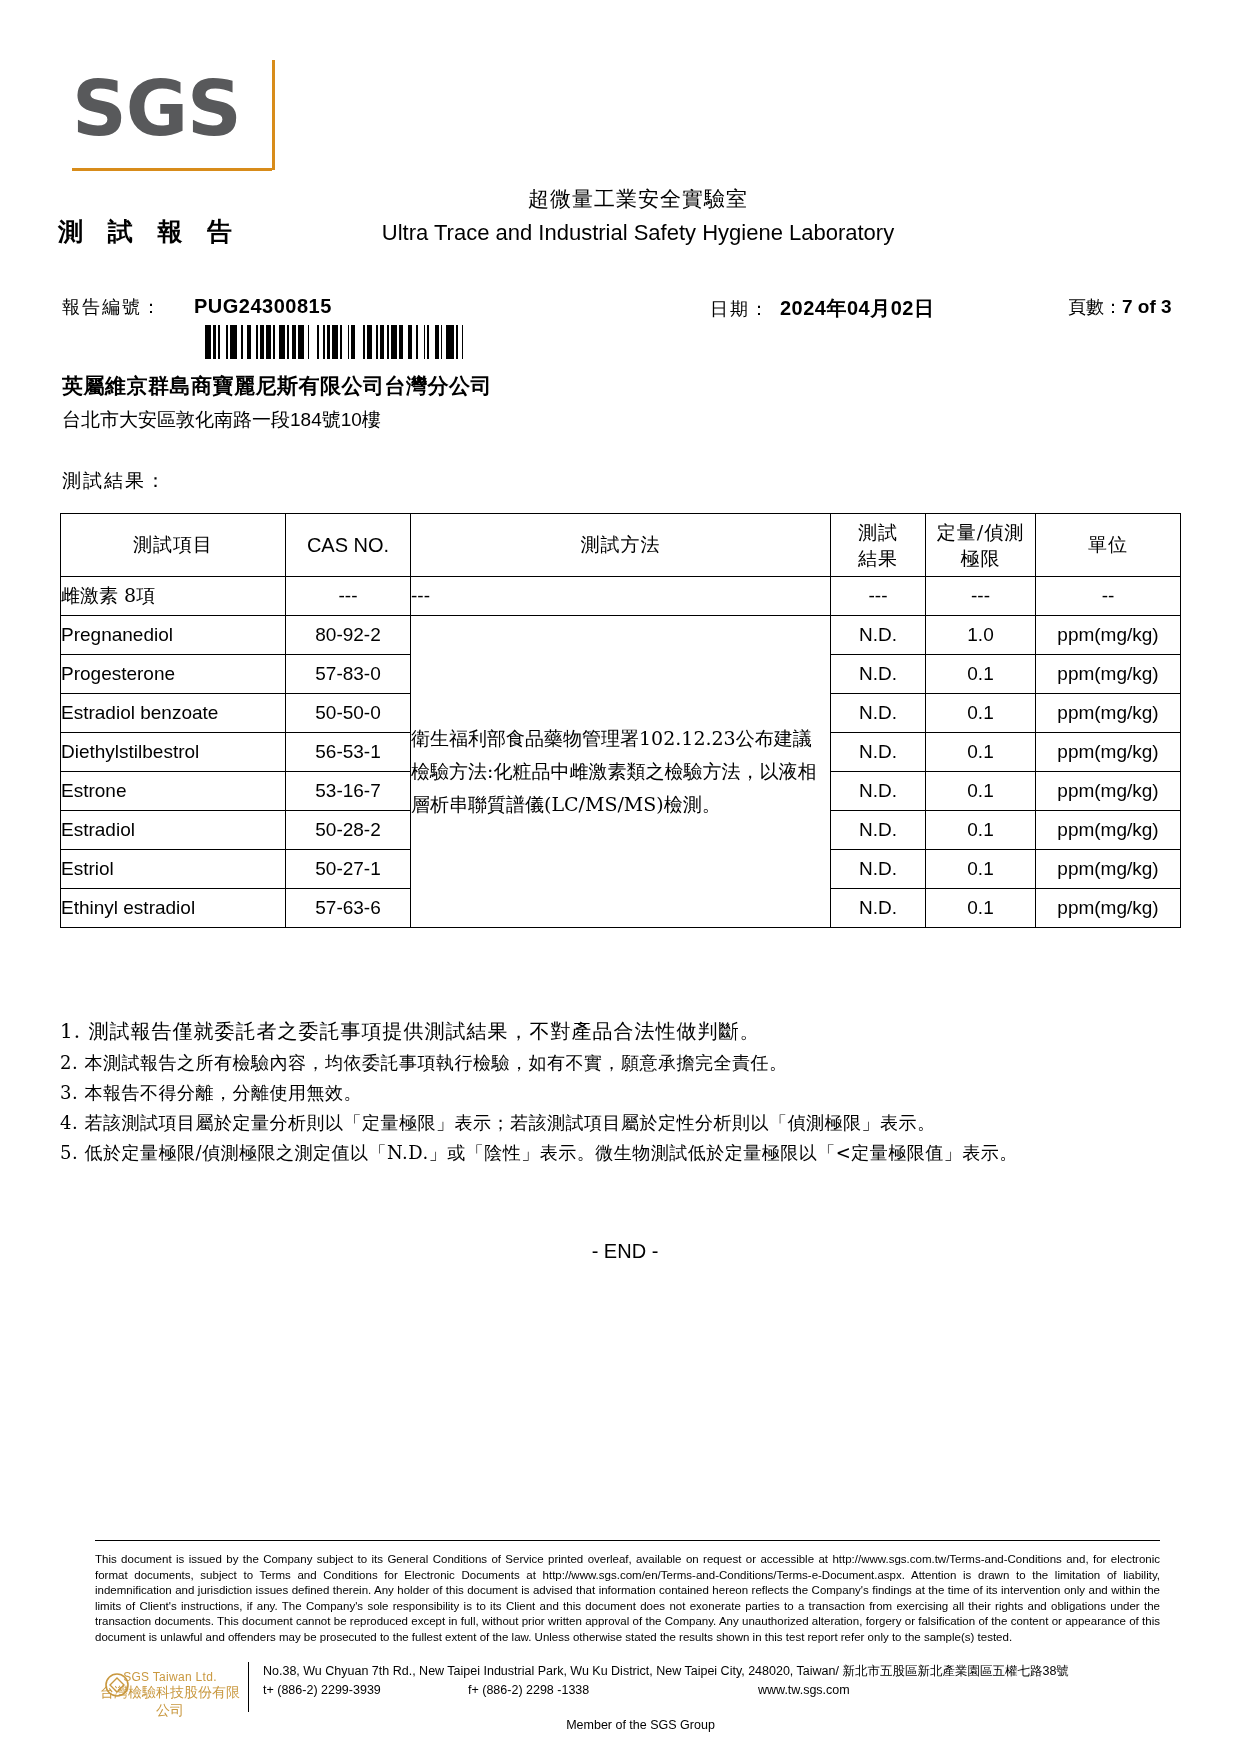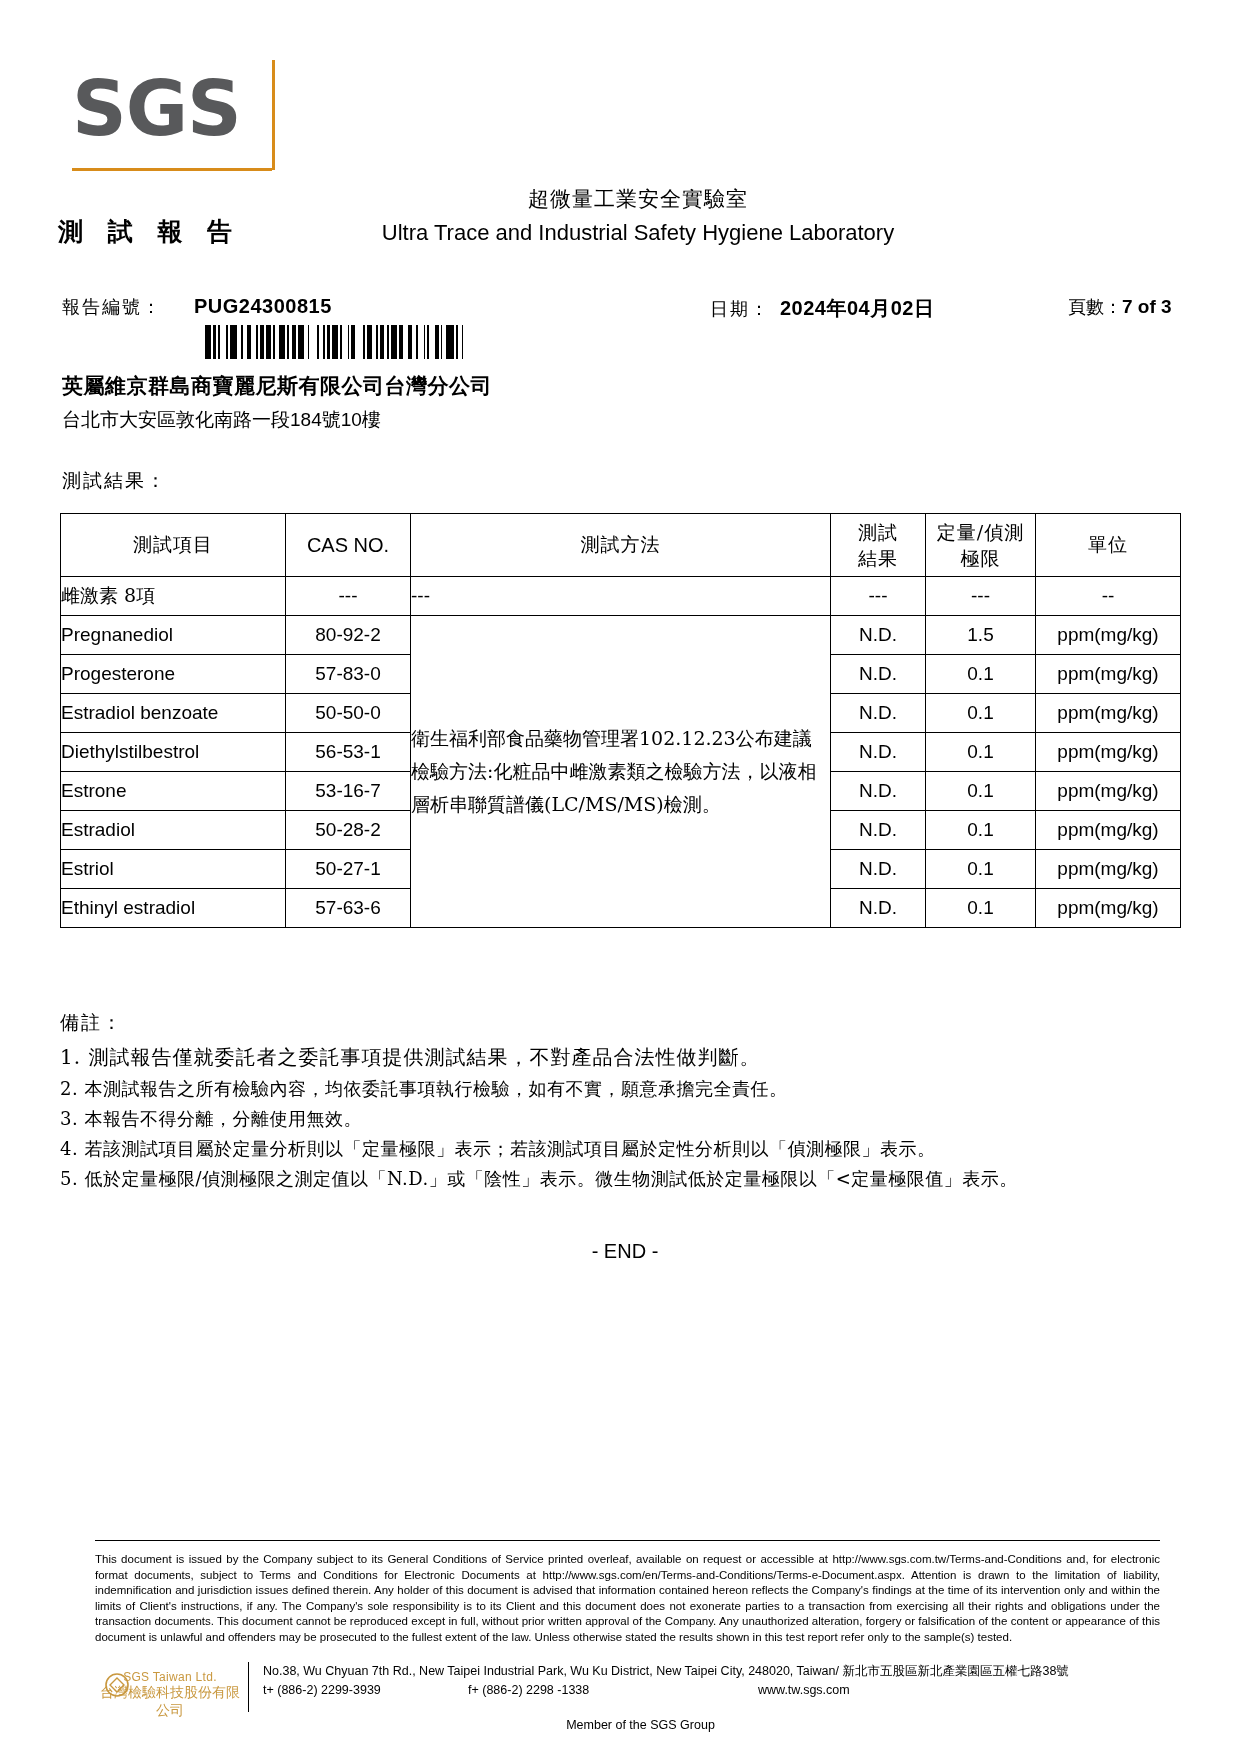--- a/index.html
+++ b/index.html
@@ -458,21 +458,21 @@
           <td class="method-dash">---</td>
           <td class="center">---</td>
           <td class="center">---</td>
           <td class="center">--</td>
         </tr>
         <tr>
           <td class="item-cell">Pregnanediol</td>
           <td class="center">80-92-2</td>
           <td class="method-cell" rowspan="8">衛生福利部食品藥物管理署102.12.23公布建議檢驗方法:化粧品中雌激素類之檢驗方法，以液相層析串聯質譜儀(LC/MS/MS)檢測。</td>
           <td class="center">N.D.</td>
-          <td class="center">1.5</td>
+          <td class="center">1.0</td>
           <td class="center">ppm(mg/kg)</td>
         </tr>
         <tr>
           <td class="item-cell">Progesterone</td>
           <td class="center">57-83-0</td>
           <td class="center">N.D.</td>
           <td class="center">0.1</td>
           <td class="center">ppm(mg/kg)</td>
         </tr>
         <tr>
@@ -515,21 +515,20 @@
           <td class="center">57-63-6</td>
           <td class="center">N.D.</td>
           <td class="center">0.1</td>
           <td class="center">ppm(mg/kg)</td>
         </tr>
       </tbody>
     </table>
   </div>
 
   <div class="notes">
-    <div class="notes-title">備註：</div>
     <div class="note-1">1. 測試報告僅就委託者之委託事項提供測試結果，不對產品合法性做判斷。</div>
     <div class="note-s">2. 本測試報告之所有檢驗內容，均依委託事項執行檢驗，如有不實，願意承擔完全責任。</div>
     <div class="note-s">3. 本報告不得分離，分離使用無效。</div>
     <div class="note-s">4. 若該測試項目屬於定量分析則以「定量極限」表示；若該測試項目屬於定性分析則以「偵測極限」表示。</div>
     <div class="note-s">5. 低於定量極限/偵測極限之測定值以「N.D.」或「陰性」表示。微生物測試低於定量極限以「&lt;定量極限值」表示。</div>
   </div>
   <div class="notes" style="top:1240px;">
     <div style="text-align:center;font-family:'Liberation Sans',sans-serif;font-size:20px;">- END -</div>
   </div>
 

